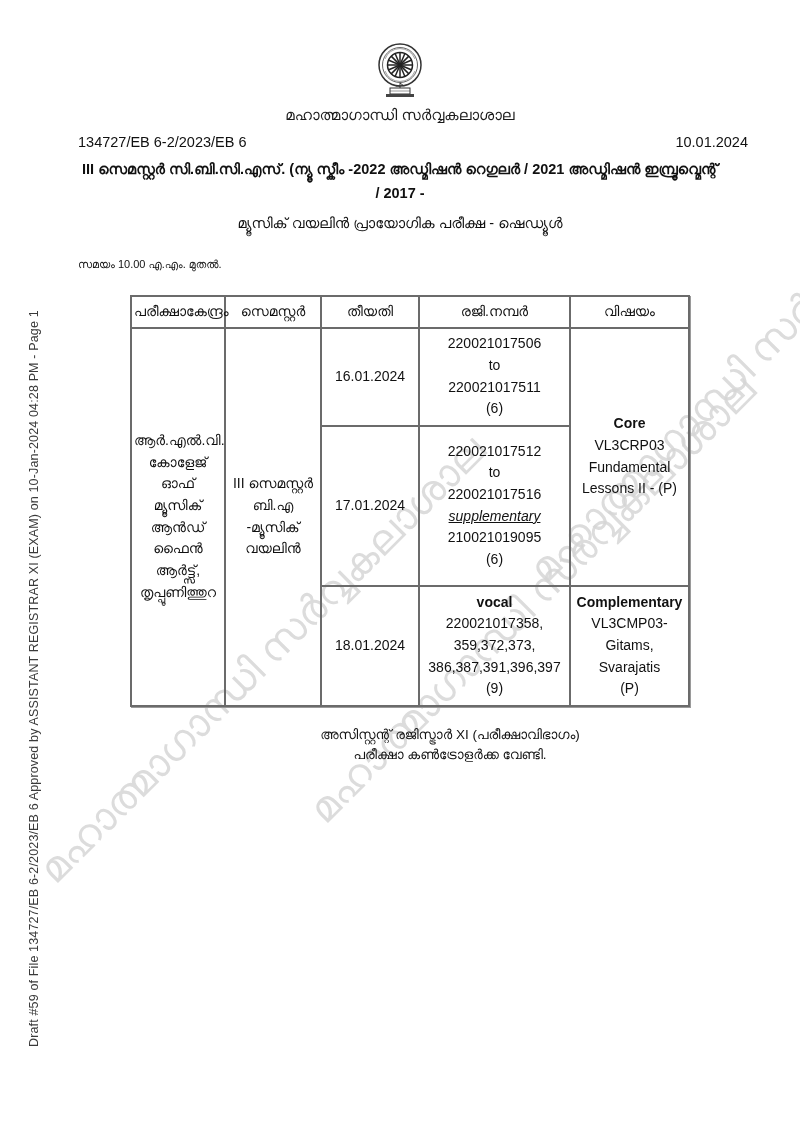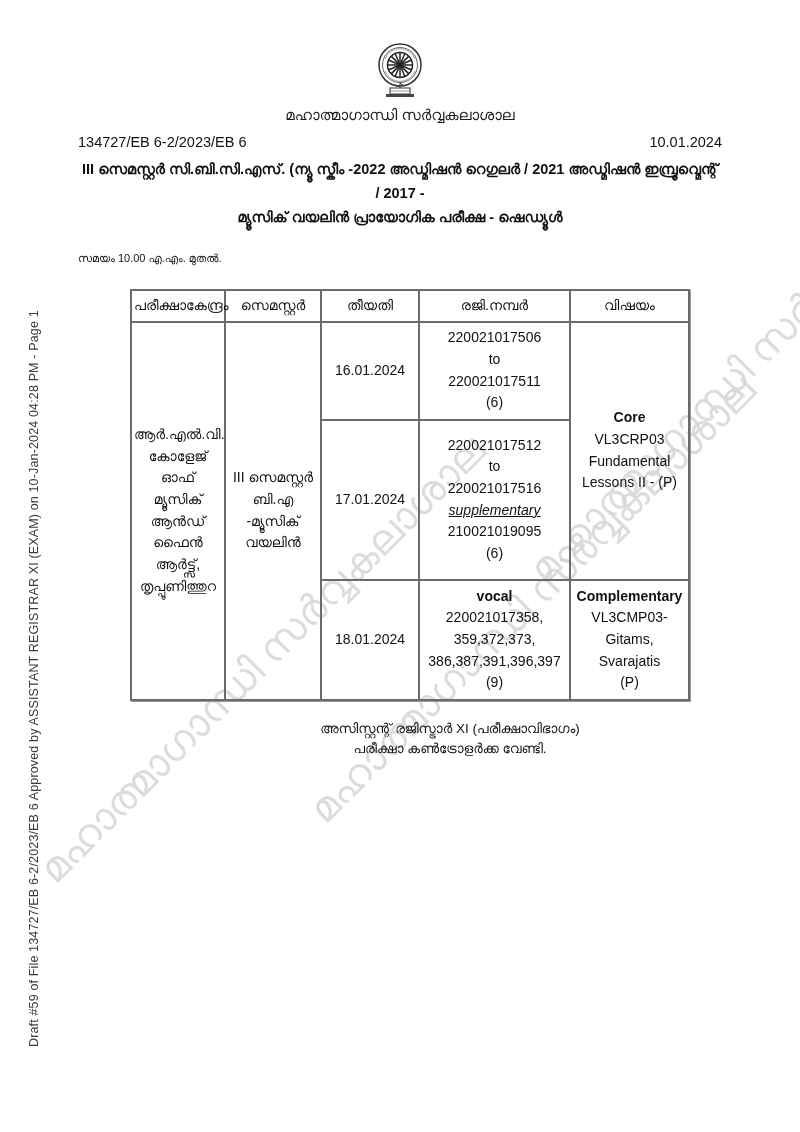--- a/index.html
+++ b/index.html
@@ -73,35 +73,35 @@
   .univ-name {
     text-align: center;
     font-size: 15px;
     margin-top: 4px;
     color: #1a1a1a;
   }
 
   .ref-row {
     display: flex;
     justify-content: space-between;
-    margin: 10px 78px 0 78px;
+    margin: 10px 52px 0 78px;
     font-size: 14.5px;
   }
 
   .title-block {
     margin: 8px 80px 0 80px;
     text-align: center;
     font-size: 14.5px;
     font-weight: bold;
     line-height: 1.65;
   }
   .title-line3 {
-    font-weight: bold;
+    font-weight: normal;
     font-size: 14.5px;
-    margin-top: 0;
+    margin-top: 6px;
   }
 
   .time-line {
     margin: 22px 0 0 78px;
     font-size: 11px;
   }
 
   
   .tbl-wrap {
     margin: 24px 0 0 130px;

